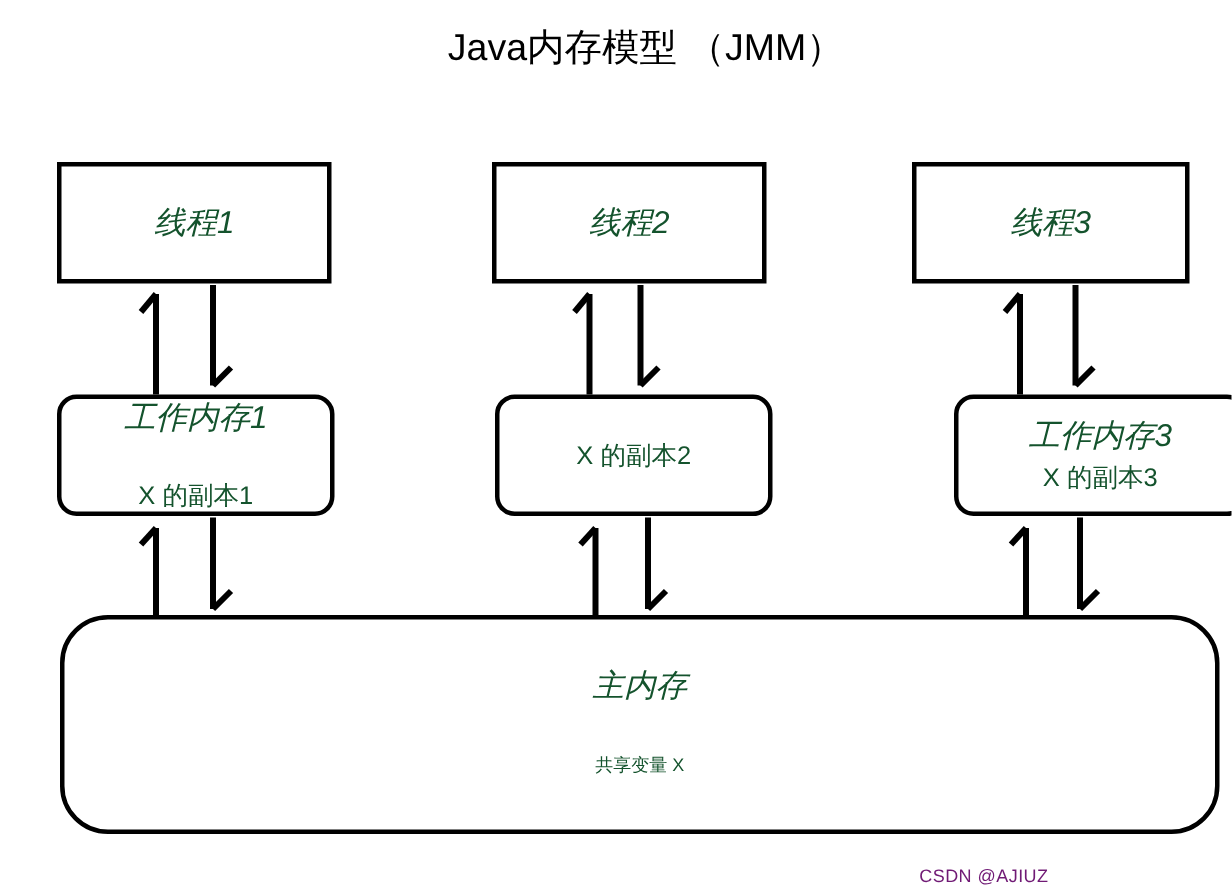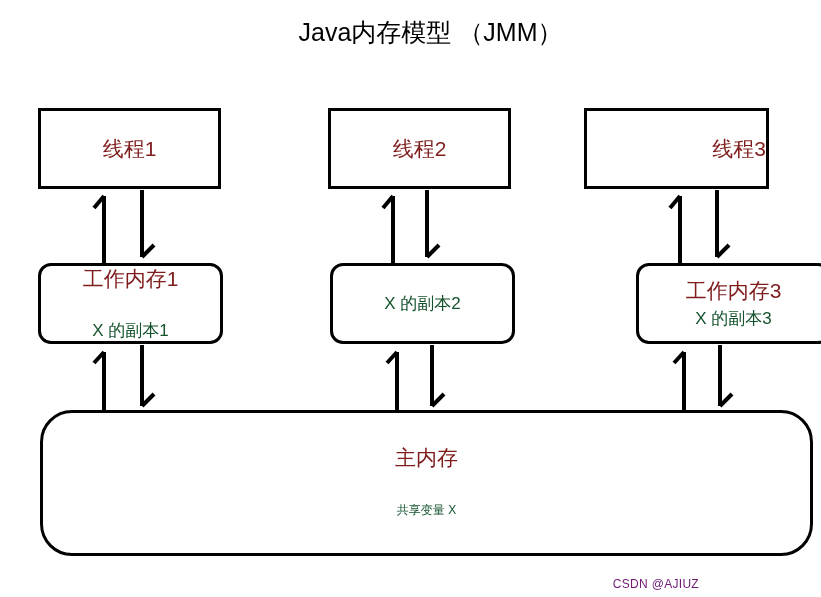--- a/index.html
+++ b/index.html
@@ -53,22 +53,23 @@
   .box.worker {
     border-radius: 13px;
   }
   .box.mainmem {
     border-radius: 32px;
   }
 
   .lbl-primary {
     font-size: 21px;
     line-height: 26px;
-    color: #7f1d1d;
+    color: #14532d;
     white-space: pre;
+    font-style: italic;
   }
   .lbl-secondary {
     font-size: 17px;
     line-height: 22px;
     color: #14532d;
     white-space: pre;
   }
   .worker .lbl-primary { margin-bottom: 4px; }
   .mainmem .lbl-primary { font-size: 21px; margin-bottom: 28px; }
   .mainmem .lbl-secondary { font-size: 12px; }
@@ -100,21 +101,21 @@
   <div class="title">Java内存模型 （JMM）</div>
 
   <div class="box thread" style="left:18px; top:108px; width:183px; height:81px;">
     <div class="lbl-primary">线程1</div>
   </div>
 
   <div class="box thread" style="left:308px; top:108px; width:183px; height:81px;">
     <div class="lbl-primary">线程2</div>
   </div>
 
-  <div class="box thread" style="left:564px; top:108px; width:185px; height:81px;align-items:flex-end;">
+  <div class="box thread" style="left:588px; top:108px; width:185px; height:81px;">
     <div class="lbl-primary">线程3</div>
   </div>
 
   <div class="box worker" style="left:18px; top:263px; width:185px; height:81px;gap:24px;">
     <div class="lbl-primary">工作内存1</div>
     <div class="lbl-secondary">X 的副本1</div>
   </div>
 
   <div class="box worker" style="left:310px; top:263px; width:185px; height:81px;">
     <div class="lbl-secondary">X 的副本2</div>

